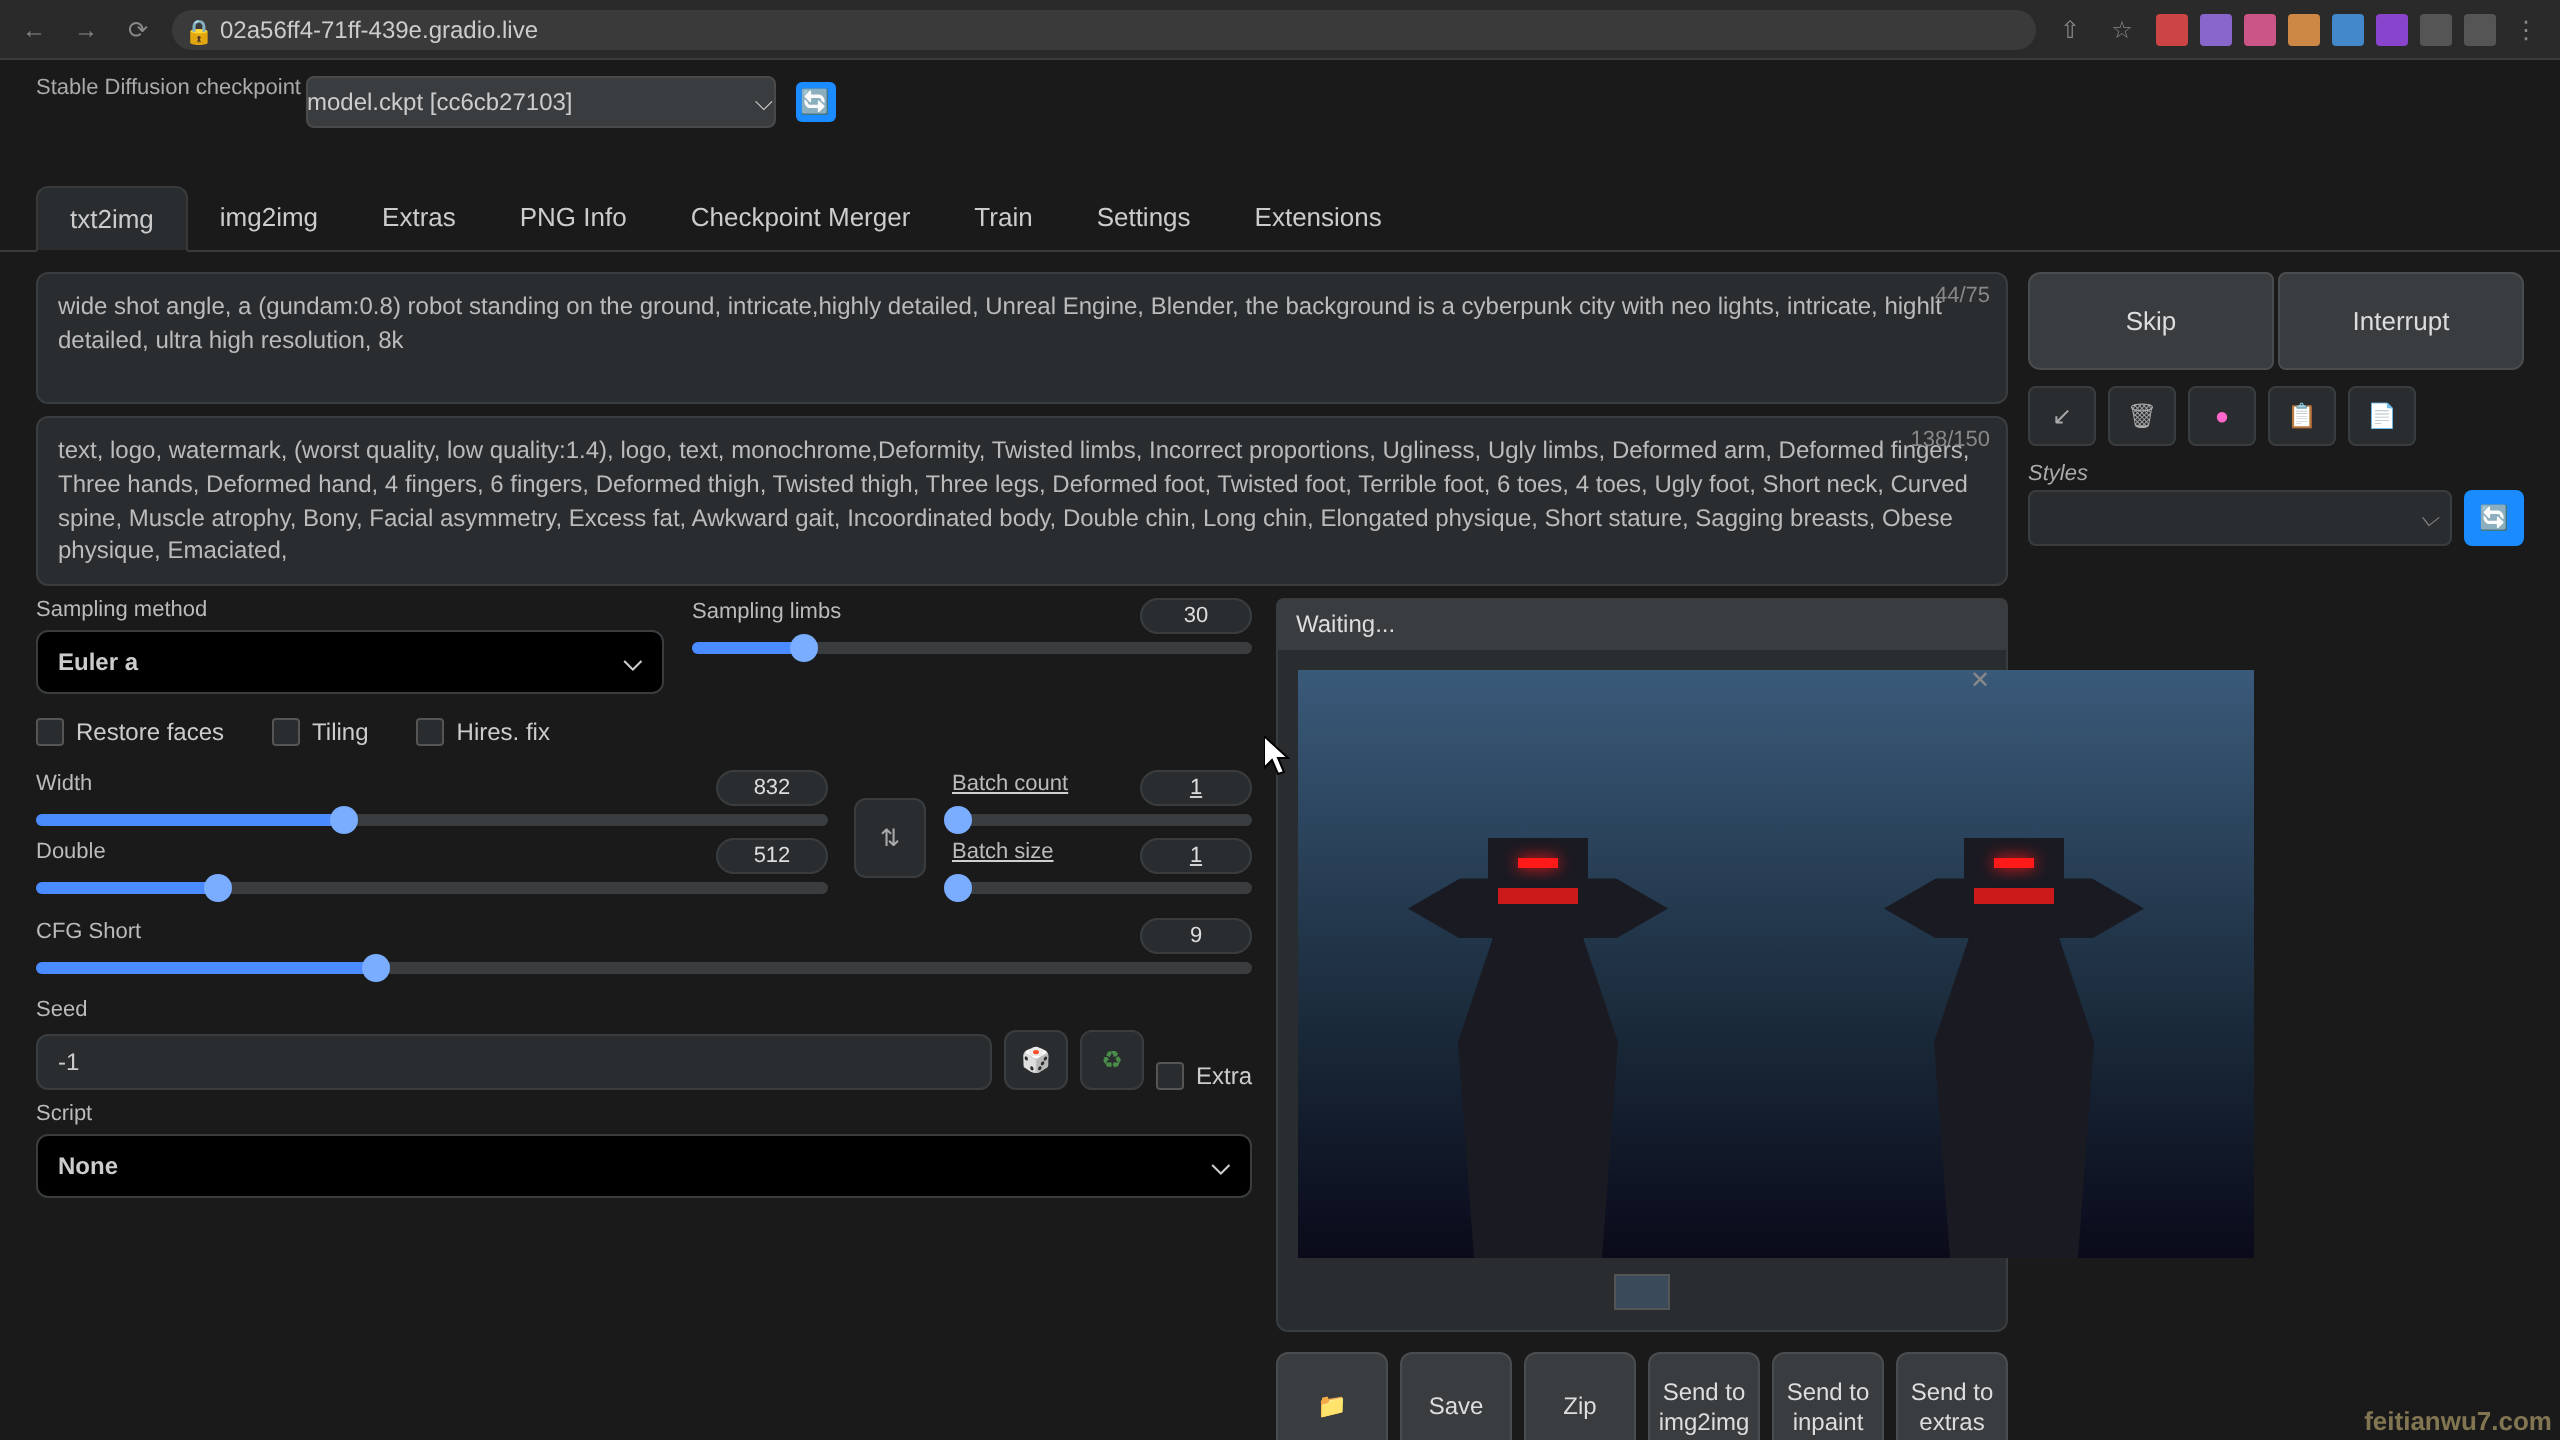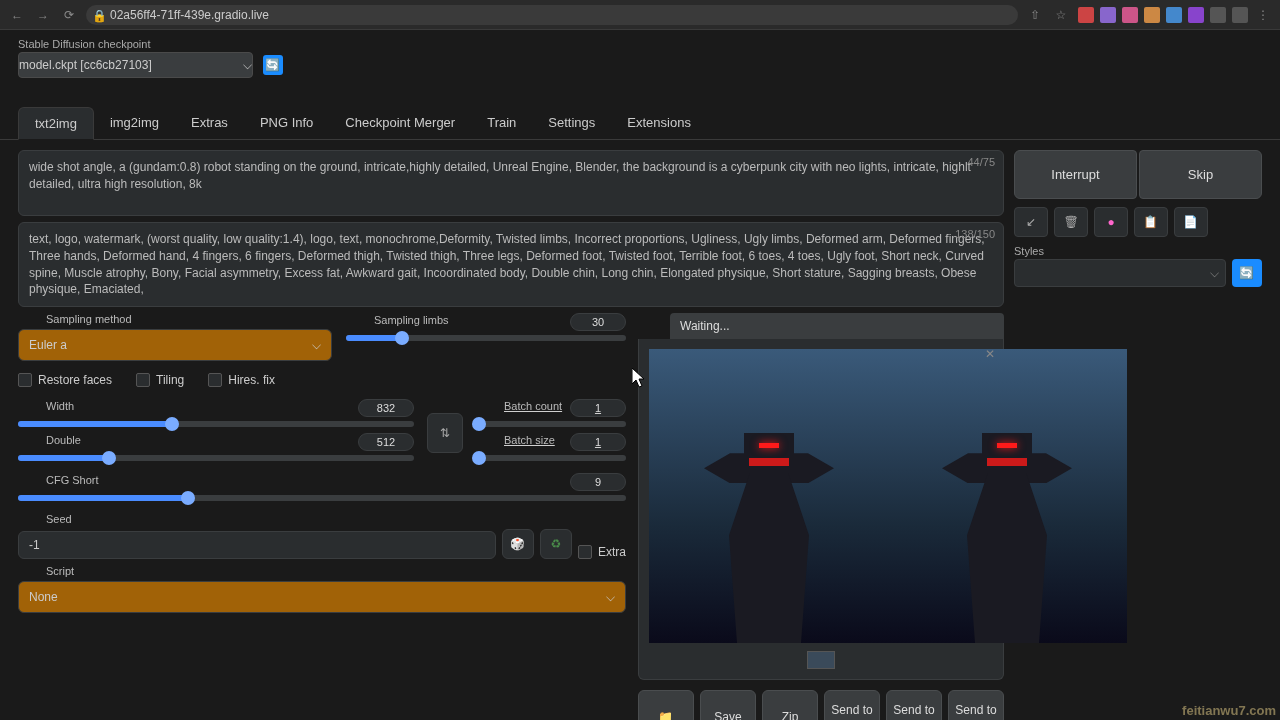--- a/index.html
+++ b/index.html
@@ -8,21 +8,21 @@
 
 .browser-bar { height: 30px; background: #2a2a2a; display: flex; align-items: center; padding: 0 8px; gap: 8px; border-bottom: 1px solid #3a3a3a; }
 .nav-btn { width: 18px; height: 18px; display: flex; align-items: center; justify-content: center; color: #888; cursor: pointer; }
 .url-field { flex: 1; background: #3a3a3a; border-radius: 12px; padding: 3px 24px; color: #ccc; font-size: 12px; position: relative; }
 .lock { position: absolute; left: 6px; top: 4px; color: #888; }
 .ext-icons { display: flex; gap: 6px; align-items: center; }
 .ext-icon { width: 16px; height: 16px; background: #555; border-radius: 2px; }
 
 
 .checkpoint-row { padding: 8px 18px; display: flex; align-items: flex-end; gap: 10px; }
-.checkpoint-wrap { display: flex; flex-direction: column; gap: 2px; }
+.checkpoint-wrap { display: flex; flex-direction: row; gap: 2px; }
 .chk-label { font-size: 11px; color: #aaa; }
 .chk-select { width: 235px; background: #3a3d3f; border: 1px solid #4a4a4a; border-radius: 4px; padding: 5px 0; display: flex; justify-content: space-between; align-items: center; color: #ccc; }
 .chk-refresh { width: 20px; height: 20px; background: #1a8cff; border-radius: 3px; display: flex; align-items: center; justify-content: center; margin-bottom: 3px; }
 
 
 .tabs { display: flex; border-bottom: 1px solid #3a3a3a; padding: 0 18px; gap: 0; margin-top: 21px; }
 .tab { padding: 8px 16px; color: #ccc; cursor: pointer; font-size: 13px; }
 .tab.active { background: #2a2d2f; border: 1px solid #3a3a3a; border-bottom: 1px solid #1a1a1a; border-radius: 6px 6px 0 0; margin-bottom: -1px; }
 
 
@@ -37,36 +37,36 @@
 
 .gen-row { display: flex; gap: 2px; margin-bottom: 8px; }
 .gen-btn { flex: 1; background: #3a3d3f; border: 1px solid #4a4d4f; border-radius: 4px; padding: 16px 8px; text-align: center; color: #ddd; font-size: 13px; cursor: pointer; }
 .gen-btn:first-child { border-radius: 6px 4px 4px 6px; }
 .gen-btn:last-child { border-radius: 4px 6px 6px 4px; }
 
 .icon-row { display: flex; gap: 6px; margin-bottom: 8px; }
 .icon-btn { width: 34px; height: 30px; background: #2a2d2f; border: 1px solid #3a3d3f; border-radius: 4px; display: flex; align-items: center; justify-content: center; cursor: pointer; color: #aaa; }
 
 .styles-wrap { display: flex; gap: 6px; align-items: flex-end; }
-.styles-select { flex: 1; }
+.styles-select { flex: 1; font-style: italic; }
 .styles-label { font-size: 11px; color: #aaa; margin-bottom: 2px; }
 .styles-dd { background: #2a2d2f; border: 1px solid #3a3d3f; border-radius: 4px; padding: 6px; height: 28px; display: flex; justify-content: flex-end; align-items: center; color: #888; }
 .styles-refresh { width: 30px; height: 28px; background: #1a8cff; border-radius: 4px; display: flex; align-items: center; justify-content: center; }
 
 
 .bottom-split { display: flex; gap: 12px; margin-top: 6px; }
 .controls { width: 608px; flex-shrink: 0; display: flex; flex-direction: column; gap: 6px; }
 .output { flex: 1; min-width: 0; }
 
 
 .sample-row { display: flex; gap: 14px; }
 .sample-method { flex: 1; }
 .sample-steps { width: 280px; }
-.ctrl-label { font-size: 11px; color: #bbb; margin-bottom: 4px; display: block; margin-left: 28px; }
-.dropdown { background: #a16207; border: 1px solid #3a3d3f; border-radius: 6px; padding: 8px 10px; display: flex; justify-content: space-between; align-items: center; color: #ccc; }
+.ctrl-label { font-size: 11px; color: #bbb; margin-bottom: 4px; display: block; }
+.dropdown { background: #000000; border: 1px solid #3a3d3f; border-radius: 6px; padding: 8px 10px; display: flex; justify-content: space-between; align-items: center; color: #ccc; font-weight: bold; }
 
 
 .check-row { display: flex; gap: 24px; padding: 6px 0; }
 .check { display: flex; align-items: center; gap: 6px; font-size: 12px; color: #ccc; text-align: center; }
 .check-box { width: 14px; height: 14px; border: 1px solid #555; border-radius: 2px; background: #2a2d2f; }
 
 
 .slider-grid { display: flex; gap: 10px; }
 .slider-left { flex: 1; }
 .slider-right { width: 150px; text-decoration: underline; }
@@ -80,21 +80,21 @@
 .slider-fill { height: 100%; background: #4a8cff; border-radius: 3px; position: absolute; left: 0; }
 .slider-thumb { width: 14px; height: 14px; background: #7aacff; border-radius: 50%; position: absolute; top: -4px; transform: translateX(-50%); }
 
 
 .seed-row { display: flex; gap: 6px; align-items: flex-end; }
 .seed-input-wrap { flex: 1; }
 .seed-input { background: #2a2d2f; border: 1px solid #3a3d3f; border-radius: 6px; padding: 6px 10px; color: #ccc; width: 100%; }
 .seed-btn { width: 32px; height: 30px; background: #2a2d2f; border: 1px solid #3a3d3f; border-radius: 6px; display: flex; align-items: center; justify-content: center; }
 
 
-.out-status { background: #3a3d3f; padding: 6px 10px; font-size: 12px; color: #ddd; border-radius: 4px 4px 0 0; margin-left: 32px; }
+.out-status { background: #3a3d3f; padding: 6px 10px; font-size: 12px; color: #ddd; border-radius: 4px 4px 0 0; }
 .out-img-wrap { background: #2a2d2f; border: 1px solid #3a3d3f; border-top: none; padding: 10px; position: relative; border-radius: 0 0 6px 6px; }
 .out-img { width: 478px; height: 294px; margin: 0 auto; background: linear-gradient(180deg, #3a5a7a 0%, #1a2a3a 60%, #0a0a1a 100%); position: relative; display: block; overflow: hidden; }
 .close-x { position: absolute; top: 8px; right: 8px; color: #888; cursor: pointer; z-index: 5; }
 .robot { position: absolute; bottom: 0; width: 140px; height: 240px; }
 .robot.r1 { left: 50px; }
 .robot.r2 { right: 50px; }
 .robot-body { position: absolute; bottom: 0; left: 30px; width: 80px; height: 180px; background: #1a1a22; clip-path: polygon(30% 0, 70% 0, 85% 20%, 100% 40%, 90% 100%, 10% 100%, 0 40%, 15% 20%); }
 .robot-head { position: absolute; top: 30px; left: 45px; width: 50px; height: 40px; background: #1a1a22; }
 .robot-eye { position: absolute; top: 10px; left: 15px; width: 20px; height: 5px; background: #ff1a1a; box-shadow: 0 0 8px #ff1a1a; }
 .robot-shoulders { position: absolute; top: 50px; left: 5px; width: 130px; height: 30px; background: #1a1a22; clip-path: polygon(0 50%, 20% 0, 80% 0, 100% 50%, 80% 100%, 20% 100%); }
@@ -322,22 +322,22 @@
           <div class="action-btn">Send to img2img</div>
           <div class="action-btn">Send to inpaint</div>
           <div class="action-btn">Send to extras</div>
         </div>
       </div>
     </div>
   </div>
 
   <div class="right-col">
     <div class="gen-row">
+      <div class="gen-btn">Skip</div>
       <div class="gen-btn">Interrupt</div>
-      <div class="gen-btn">Skip</div>
     </div>
     <div class="icon-row">
       <div class="icon-btn">↙</div>
       <div class="icon-btn">🗑</div>
       <div class="icon-btn" style="color:#ff66cc">●</div>
       <div class="icon-btn">📋</div>
       <div class="icon-btn">📄</div>
     </div>
     <div class="styles-wrap">
       <div class="styles-select">

